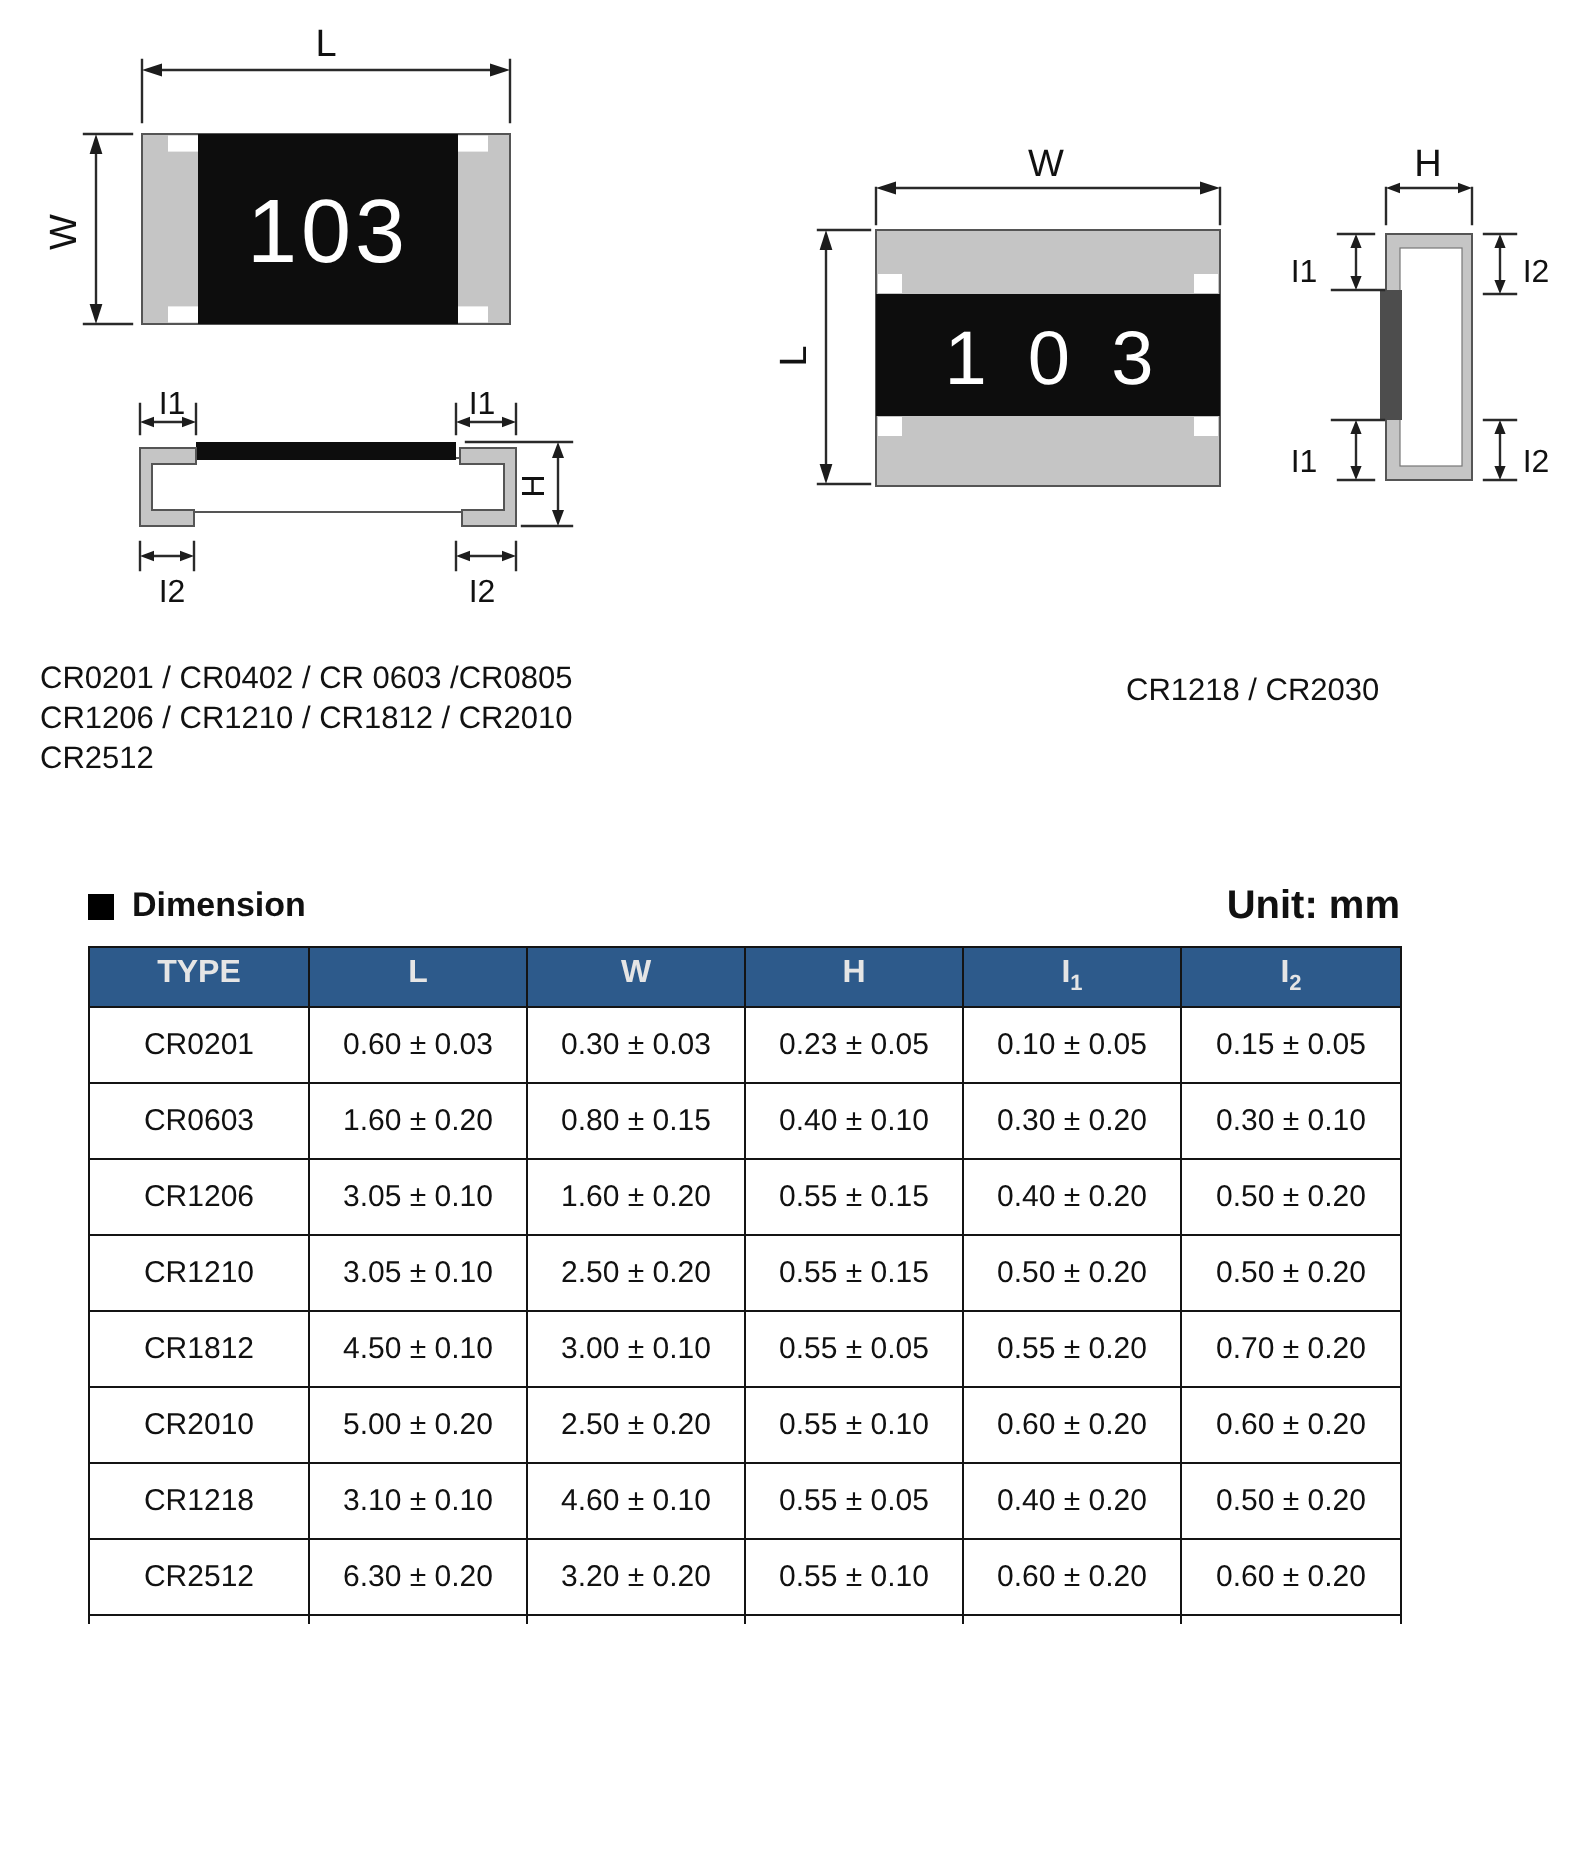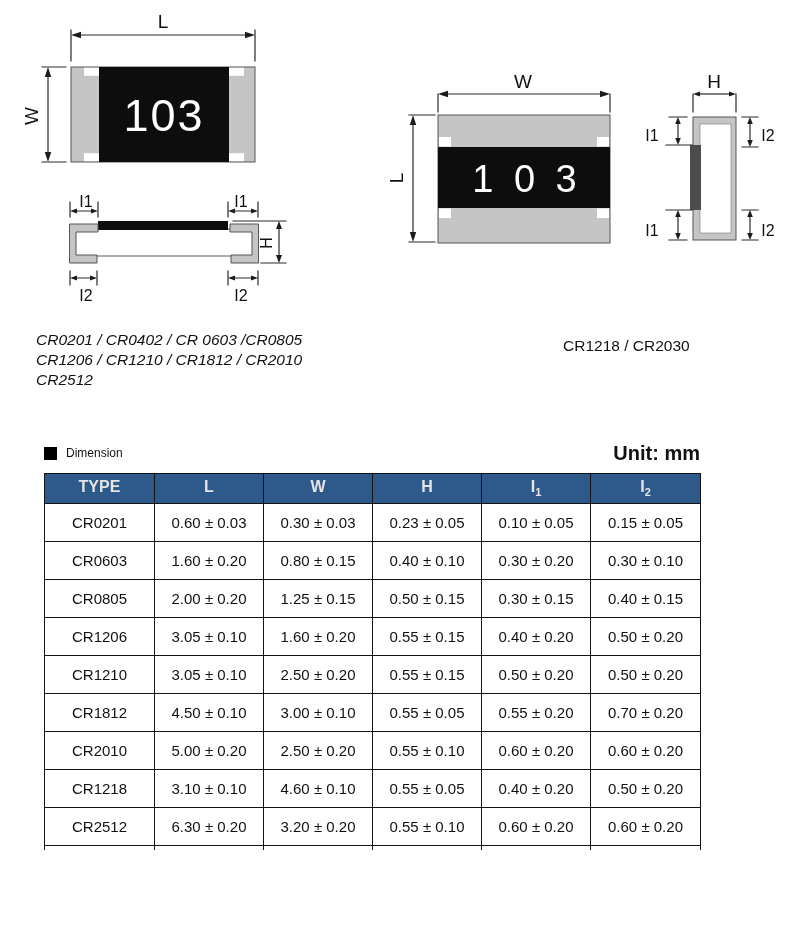--- a/index.html
+++ b/index.html
@@ -11,31 +11,31 @@
   svg text{font-family:"Liberation Sans", sans-serif;fill:#111;}
   .dim-label{font-size:19px;}
   .small-label{font-size:16px;}
   .marking-left{font-size:45px;fill:#fff;letter-spacing:2px;}
   .marking-right{font-size:38px;fill:#fff;letter-spacing:5px;}
 
   .caption{
     position:absolute;font-size:15.5px;line-height:20px;color:#111;
     white-space:nowrap;
   }
-  #left-caption{left:36px;top:330px;font-style:italic;}
+  #left-caption{left:20px;top:330px;}
   #right-caption{left:563px;top:336px;}
 
   .section-header{
     position:absolute;left:44px;top:444px;width:656px;height:18px;
     display:flex;align-items:center;
   }
   .bullet{
     width:13px;height:13px;background:#000;display:inline-block;margin-right:9px;flex:0 0 auto;
   }
-  .section-title{font-size:12px;font-weight:normal;}
+  .section-title{font-size:17px;font-weight:bold;}
   .unit{margin-left:auto;font-size:20px;font-weight:bold;}
 
   table.dim-table{
     position:absolute;left:44px;top:473px;width:656px;
     border-collapse:collapse;table-layout:fixed;
   }
   .dim-table th{
     height:29px;color:#e5e5e5;font-size:16px;font-weight:bold;
     border:1px solid #141414;text-align:center;padding:0;
   }
@@ -208,28 +208,20 @@
       </tr>
       <tr>
         <td>CR0603</td>
         <td>1.60 ± 0.20</td>
         <td>0.80 ± 0.15</td>
         <td>0.40 ± 0.10</td>
         <td>0.30 ± 0.20</td>
         <td>0.30 ± 0.10</td>
       </tr>
       <tr>
-        <td>CR0805</td>
-        <td>2.00 ± 0.20</td>
-        <td>1.25 ± 0.15</td>
-        <td>0.50 ± 0.15</td>
-        <td>0.30 ± 0.15</td>
-        <td>0.40 ± 0.15</td>
-      </tr>
-      <tr>
         <td>CR1206</td>
         <td>3.05 ± 0.10</td>
         <td>1.60 ± 0.20</td>
         <td>0.55 ± 0.15</td>
         <td>0.40 ± 0.20</td>
         <td>0.50 ± 0.20</td>
       </tr>
       <tr>
         <td>CR1210</td>
         <td>3.05 ± 0.10</td>

